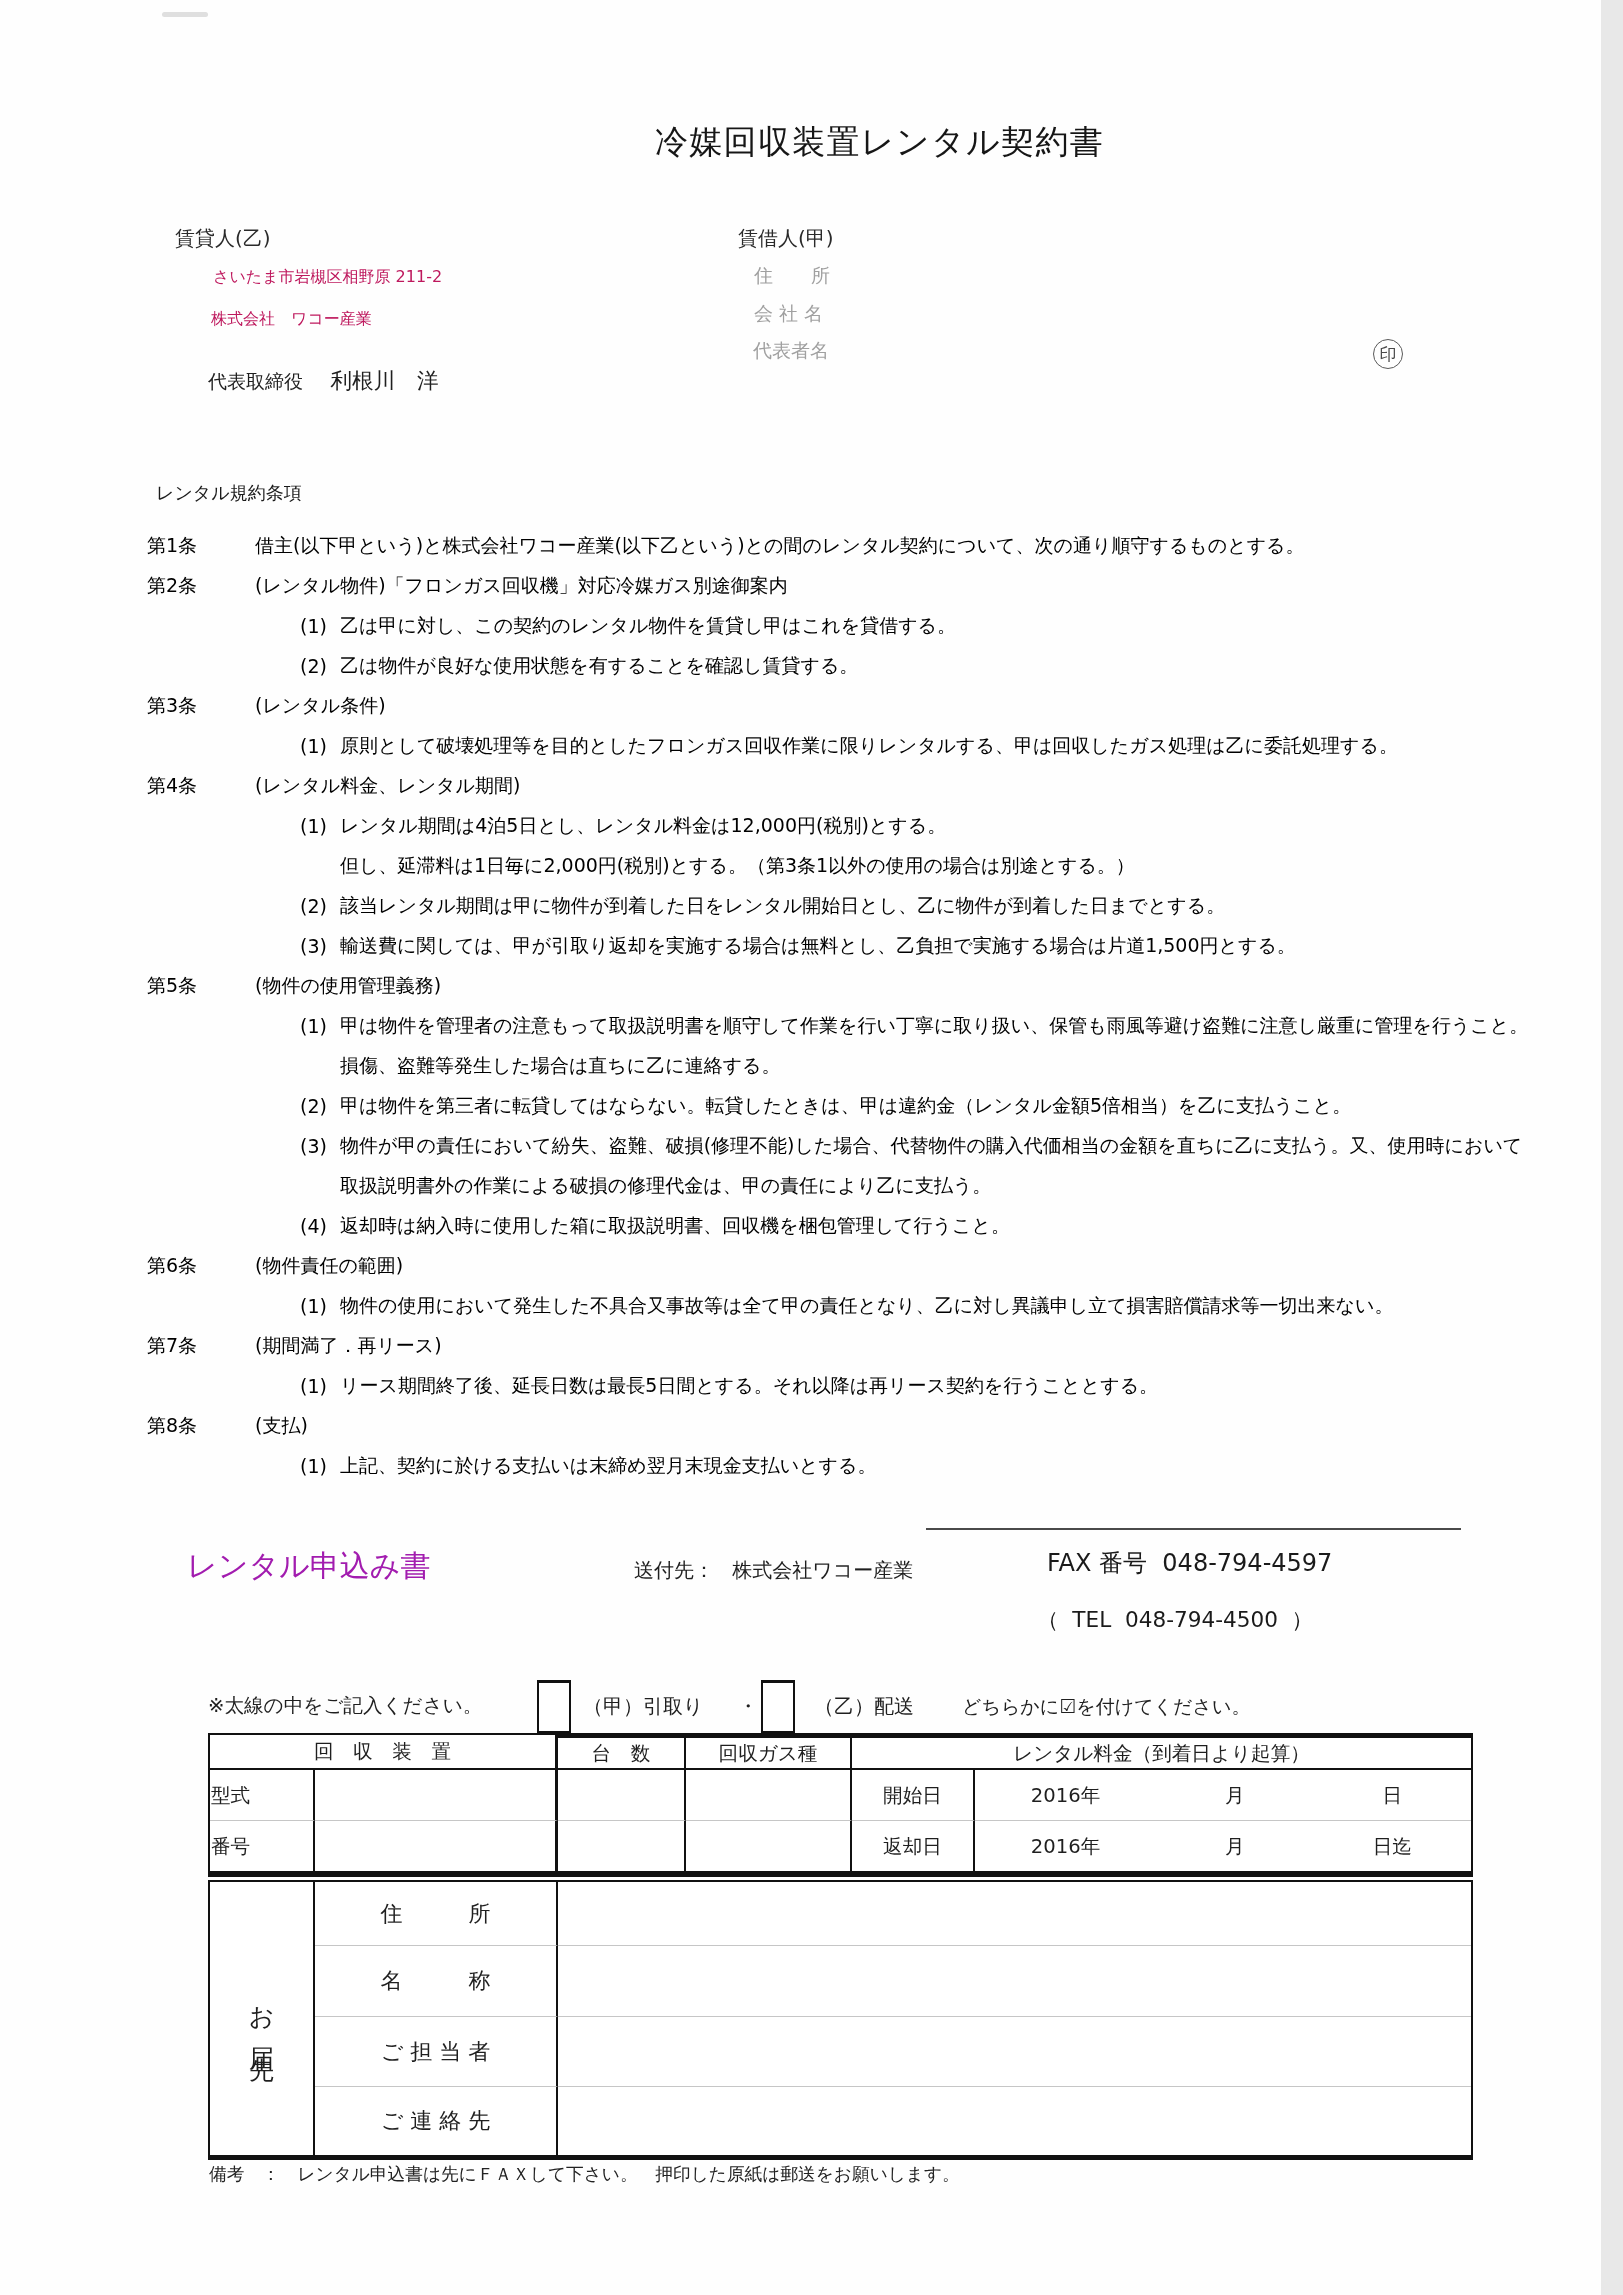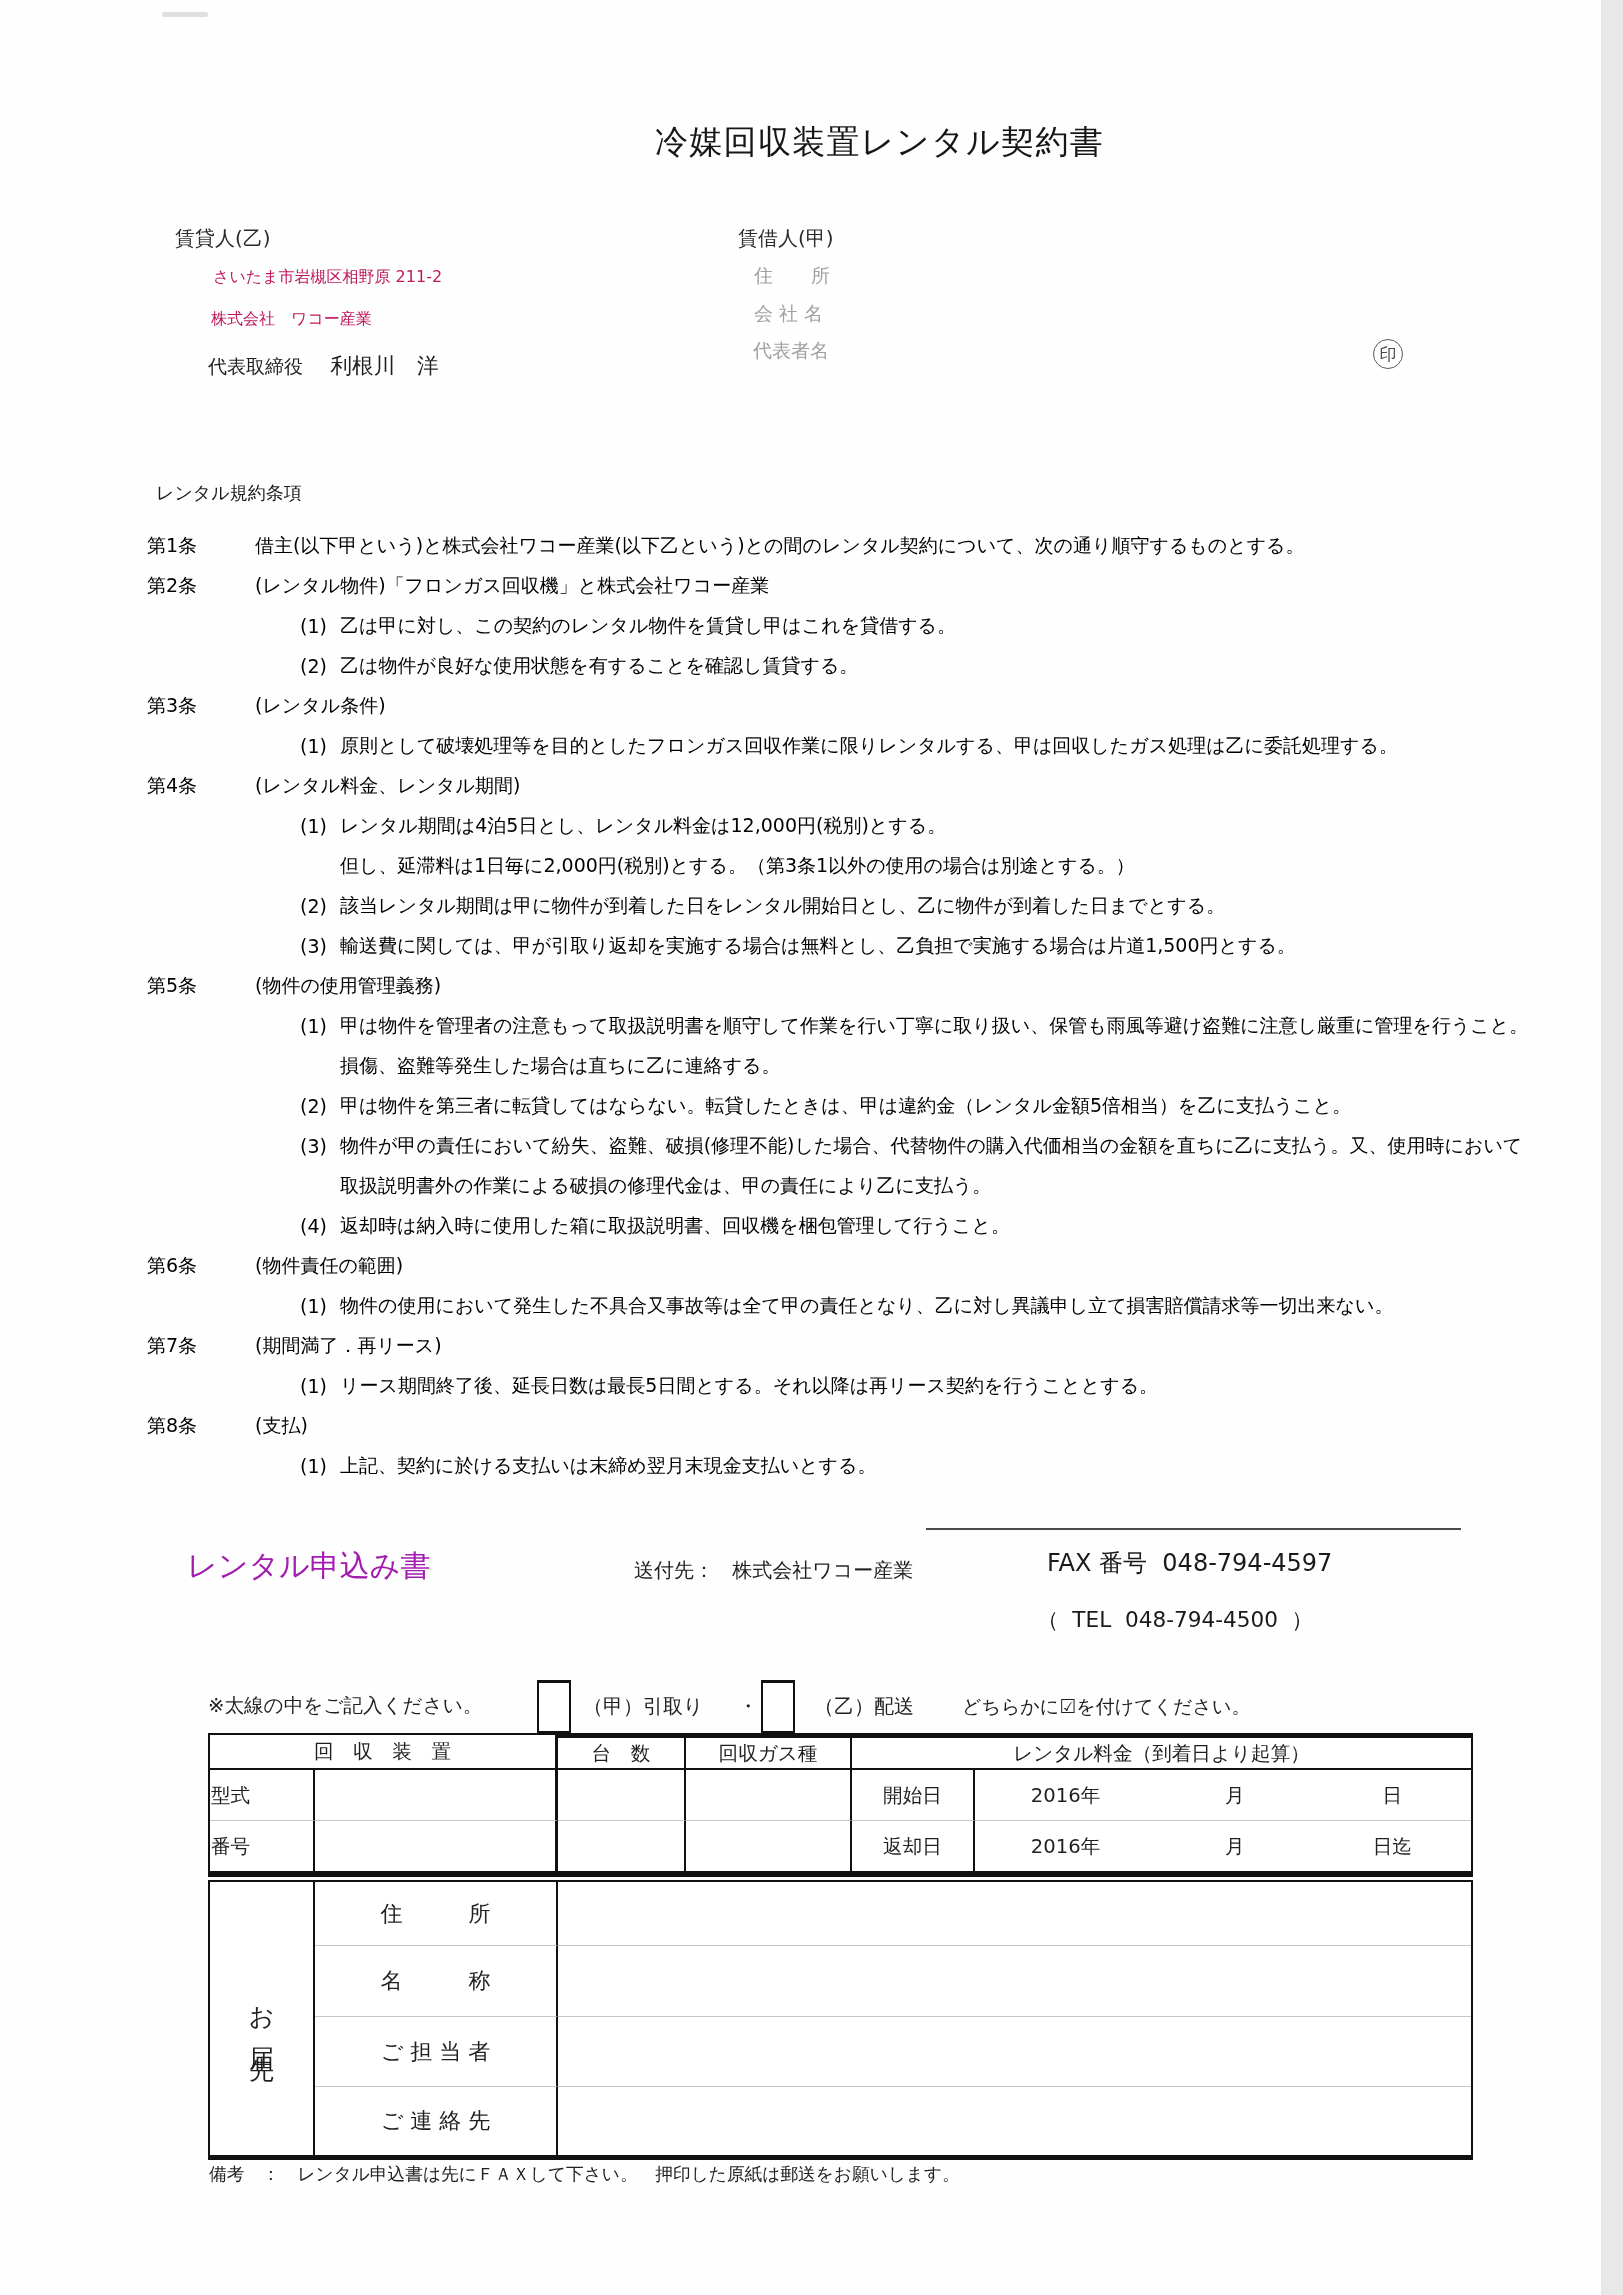--- a/index.html
+++ b/index.html
@@ -86,35 +86,35 @@
 
 <div class="page">
 
   <div class="artifact"></div>
 
   <div class="abs doc-title">冷媒回収装置レンタル契約書</div>
 
   <div class="abs party-h" style="left:175px;top:225px;">賃貸人(乙)</div>
   <div class="abs party-l" style="left:213px;top:267px;">さいたま市岩槻区相野原 211-2</div>
   <div class="abs party-l" style="left:211px;top:309px;">株式会社　ワコー産業</div>
-  <div class="abs" style="left:208px;top:351px;"><span class="rep-title">代表取締役</span><span class="rep-name">利根川　洋</span></div>
+  <div class="abs" style="left:208px;top:366px;"><span class="rep-title">代表取締役</span><span class="rep-name">利根川　洋</span></div>
 
   <div class="abs party-h" style="left:738px;top:225px;">賃借人(甲)</div>
   <div class="abs party-l muted" style="left:754px;top:263px;font-size:19px;">住　　所</div>
   <div class="abs party-l muted" style="left:754px;top:301px;font-size:19px;">会 社 名</div>
   <div class="abs party-l muted" style="left:753px;top:338px;font-size:19px;">代表者名</div>
   <div class="seal">
       <span>印</span>
     </div>
 
   <div class="abs terms-h">レンタル規約条項</div>
 
   <div class="terms">
     <div class="term-line"><span class="t-lbl">第1条</span><span>借主(以下甲という)と株式会社ワコー産業(以下乙という)との間のレンタル契約について、次の通り順守するものとする。</span></div>
-    <div class="term-line"><span class="t-lbl">第2条</span><span>(レンタル物件)「フロンガス回収機」と株式会社ワコー産業</span></div>
+    <div class="term-line"><span class="t-lbl">第2条</span><span>(レンタル物件)「フロンガス回収機」対応冷媒ガス別途御案内</span></div>
     <div class="term-line"><span class="t-lbl"></span><span class="t-mk">(1)</span><span>乙は甲に対し、この契約のレンタル物件を賃貸し甲はこれを貸借する。</span></div>
     <div class="term-line"><span class="t-lbl"></span><span class="t-mk">(2)</span><span>乙は物件が良好な使用状態を有することを確認し賃貸する。</span></div>
     <div class="term-line"><span class="t-lbl">第3条</span><span>(レンタル条件)</span></div>
     <div class="term-line"><span class="t-lbl"></span><span class="t-mk">(1)</span><span>原則として破壊処理等を目的としたフロンガス回収作業に限りレンタルする、甲は回収したガス処理は乙に委託処理する。</span></div>
     <div class="term-line"><span class="t-lbl">第4条</span><span>(レンタル料金、レンタル期間)</span></div>
     <div class="term-line"><span class="t-lbl"></span><span class="t-mk">(1)</span><span>レンタル期間は4泊5日とし、レンタル料金は12,000円(税別)とする。</span></div>
     <div class="term-line"><span class="t-lbl"></span><span class="t-sp"></span><span>但し、延滞料は1日毎に2,000円(税別)とする。（第3条1以外の使用の場合は別途とする。）</span></div>
     <div class="term-line"><span class="t-lbl"></span><span class="t-mk">(2)</span><span>該当レンタル期間は甲に物件が到着した日をレンタル開始日とし、乙に物件が到着した日までとする。</span></div>
     <div class="term-line"><span class="t-lbl"></span><span class="t-mk">(3)</span><span>輸送費に関しては、甲が引取り返却を実施する場合は無料とし、乙負担で実施する場合は片道1,500円とする。</span></div>
     <div class="term-line"><span class="t-lbl">第5条</span><span>(物件の使用管理義務)</span></div>

